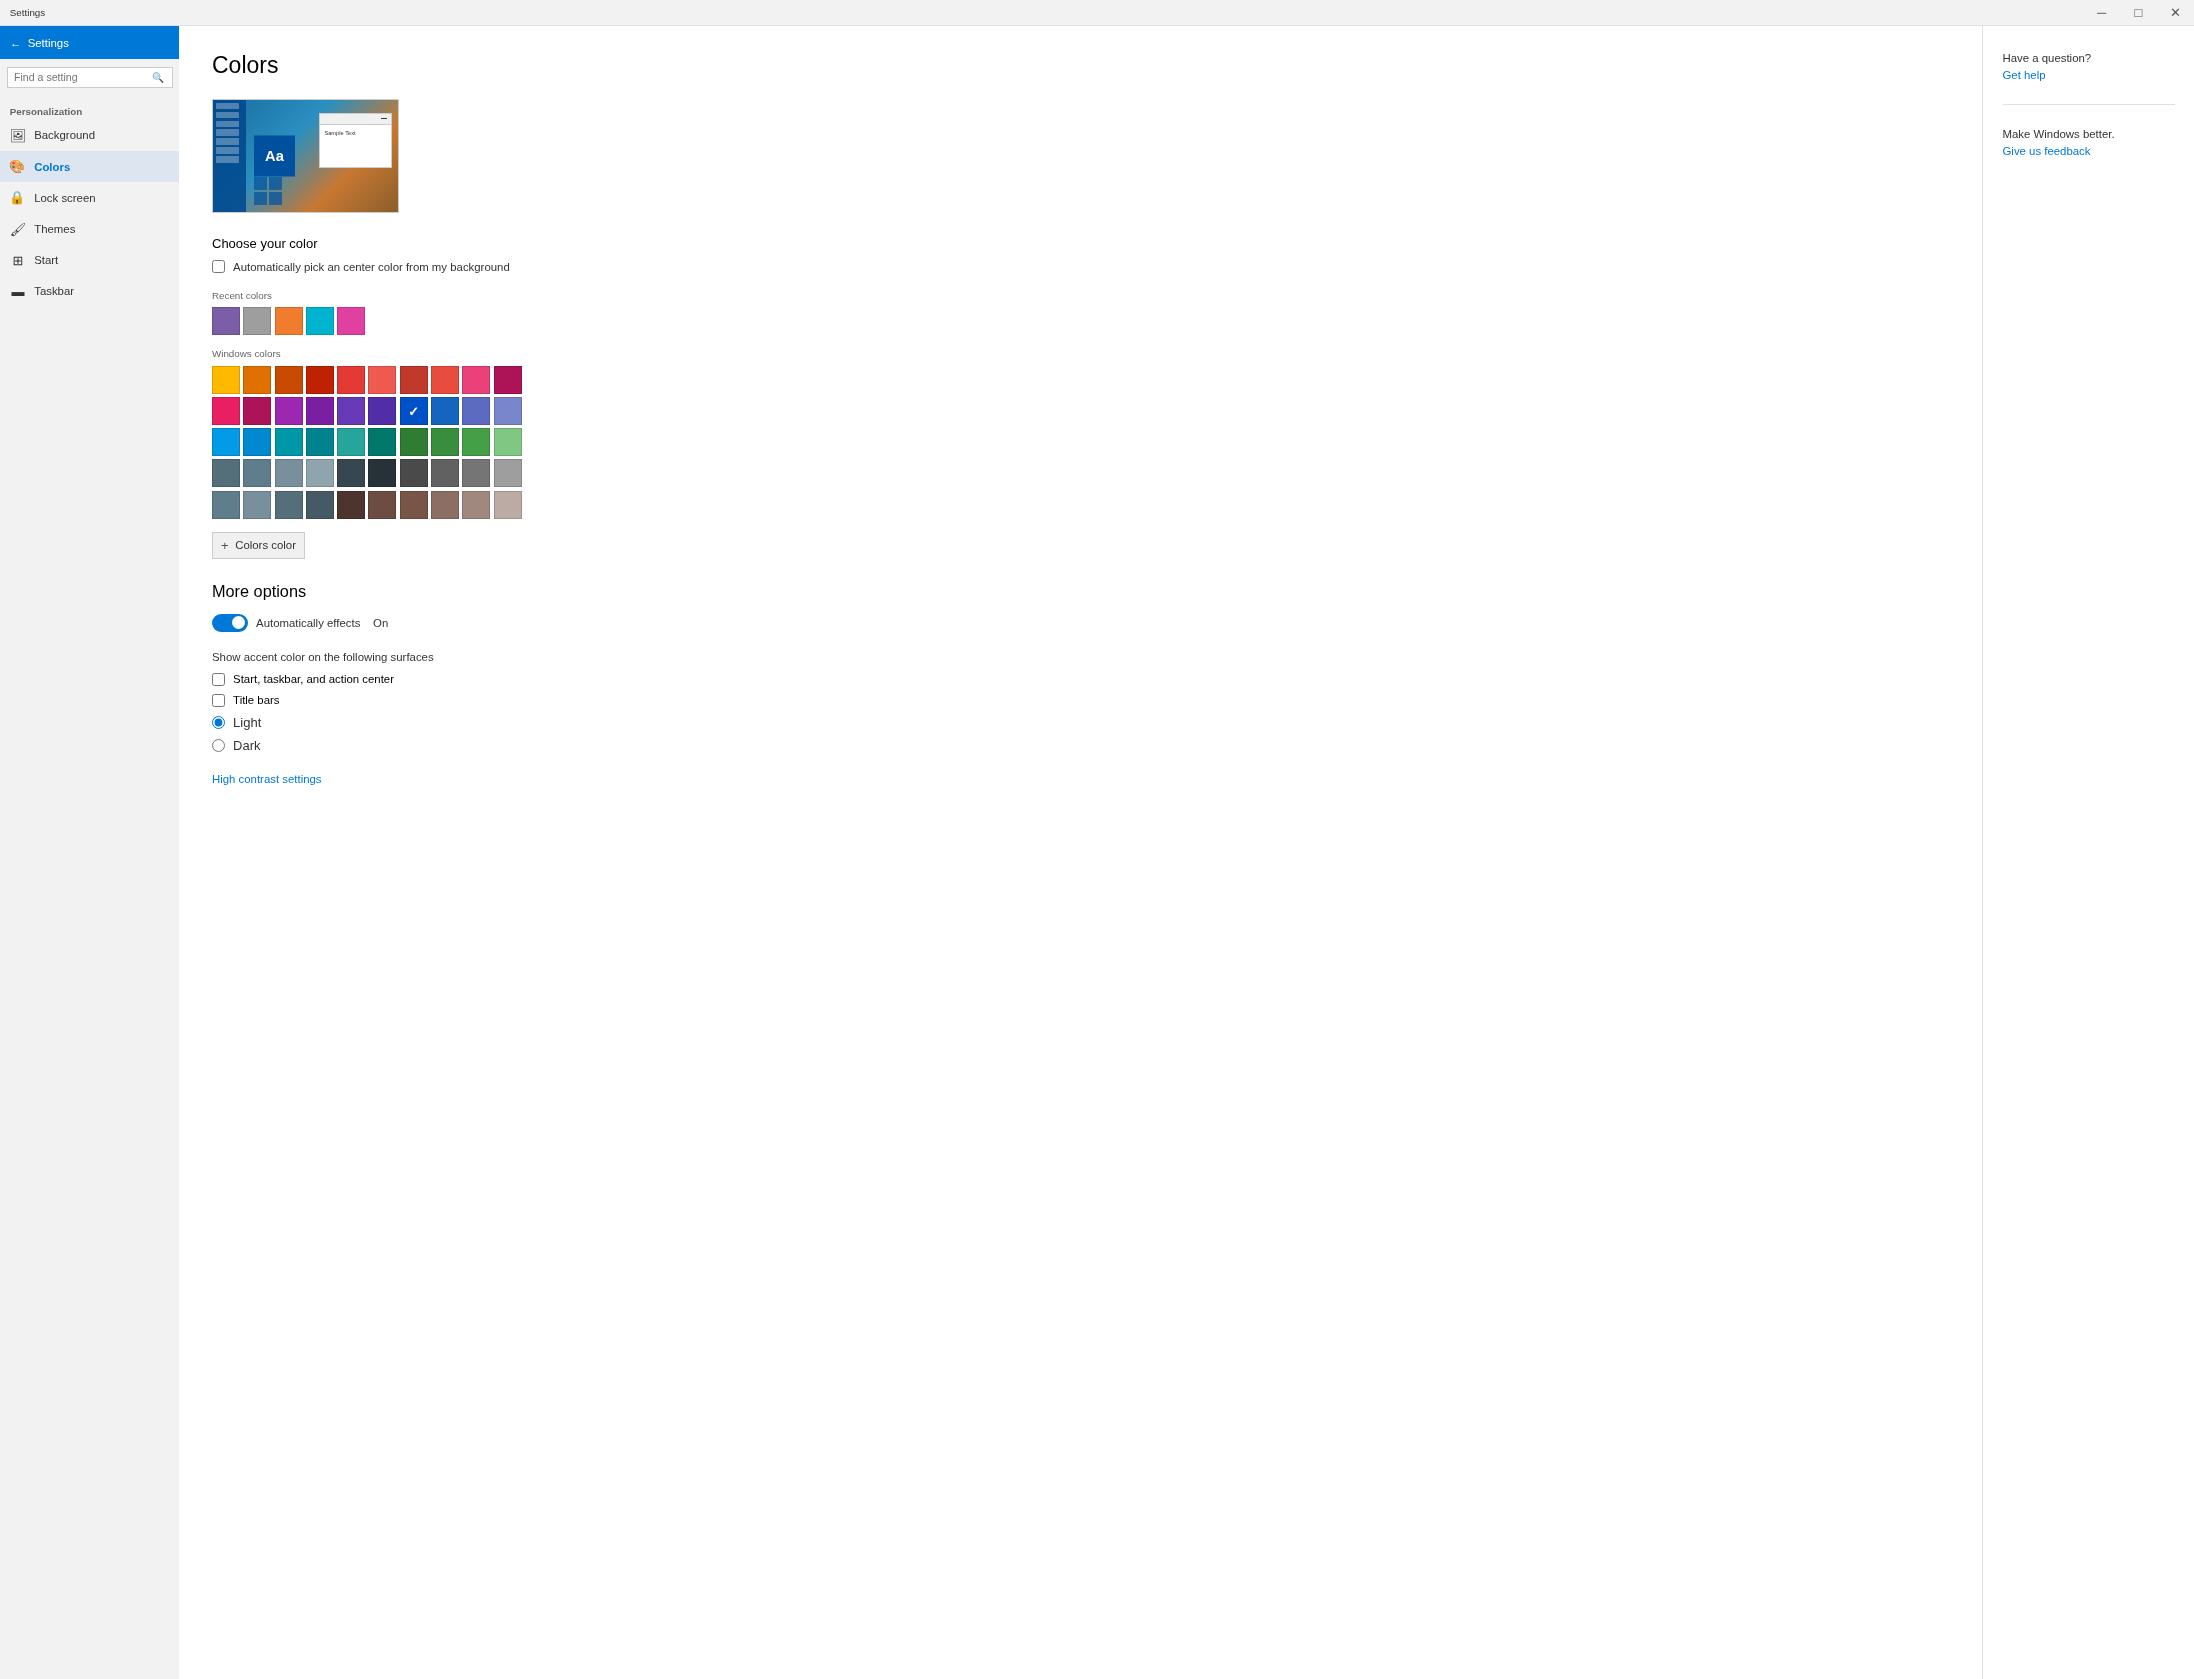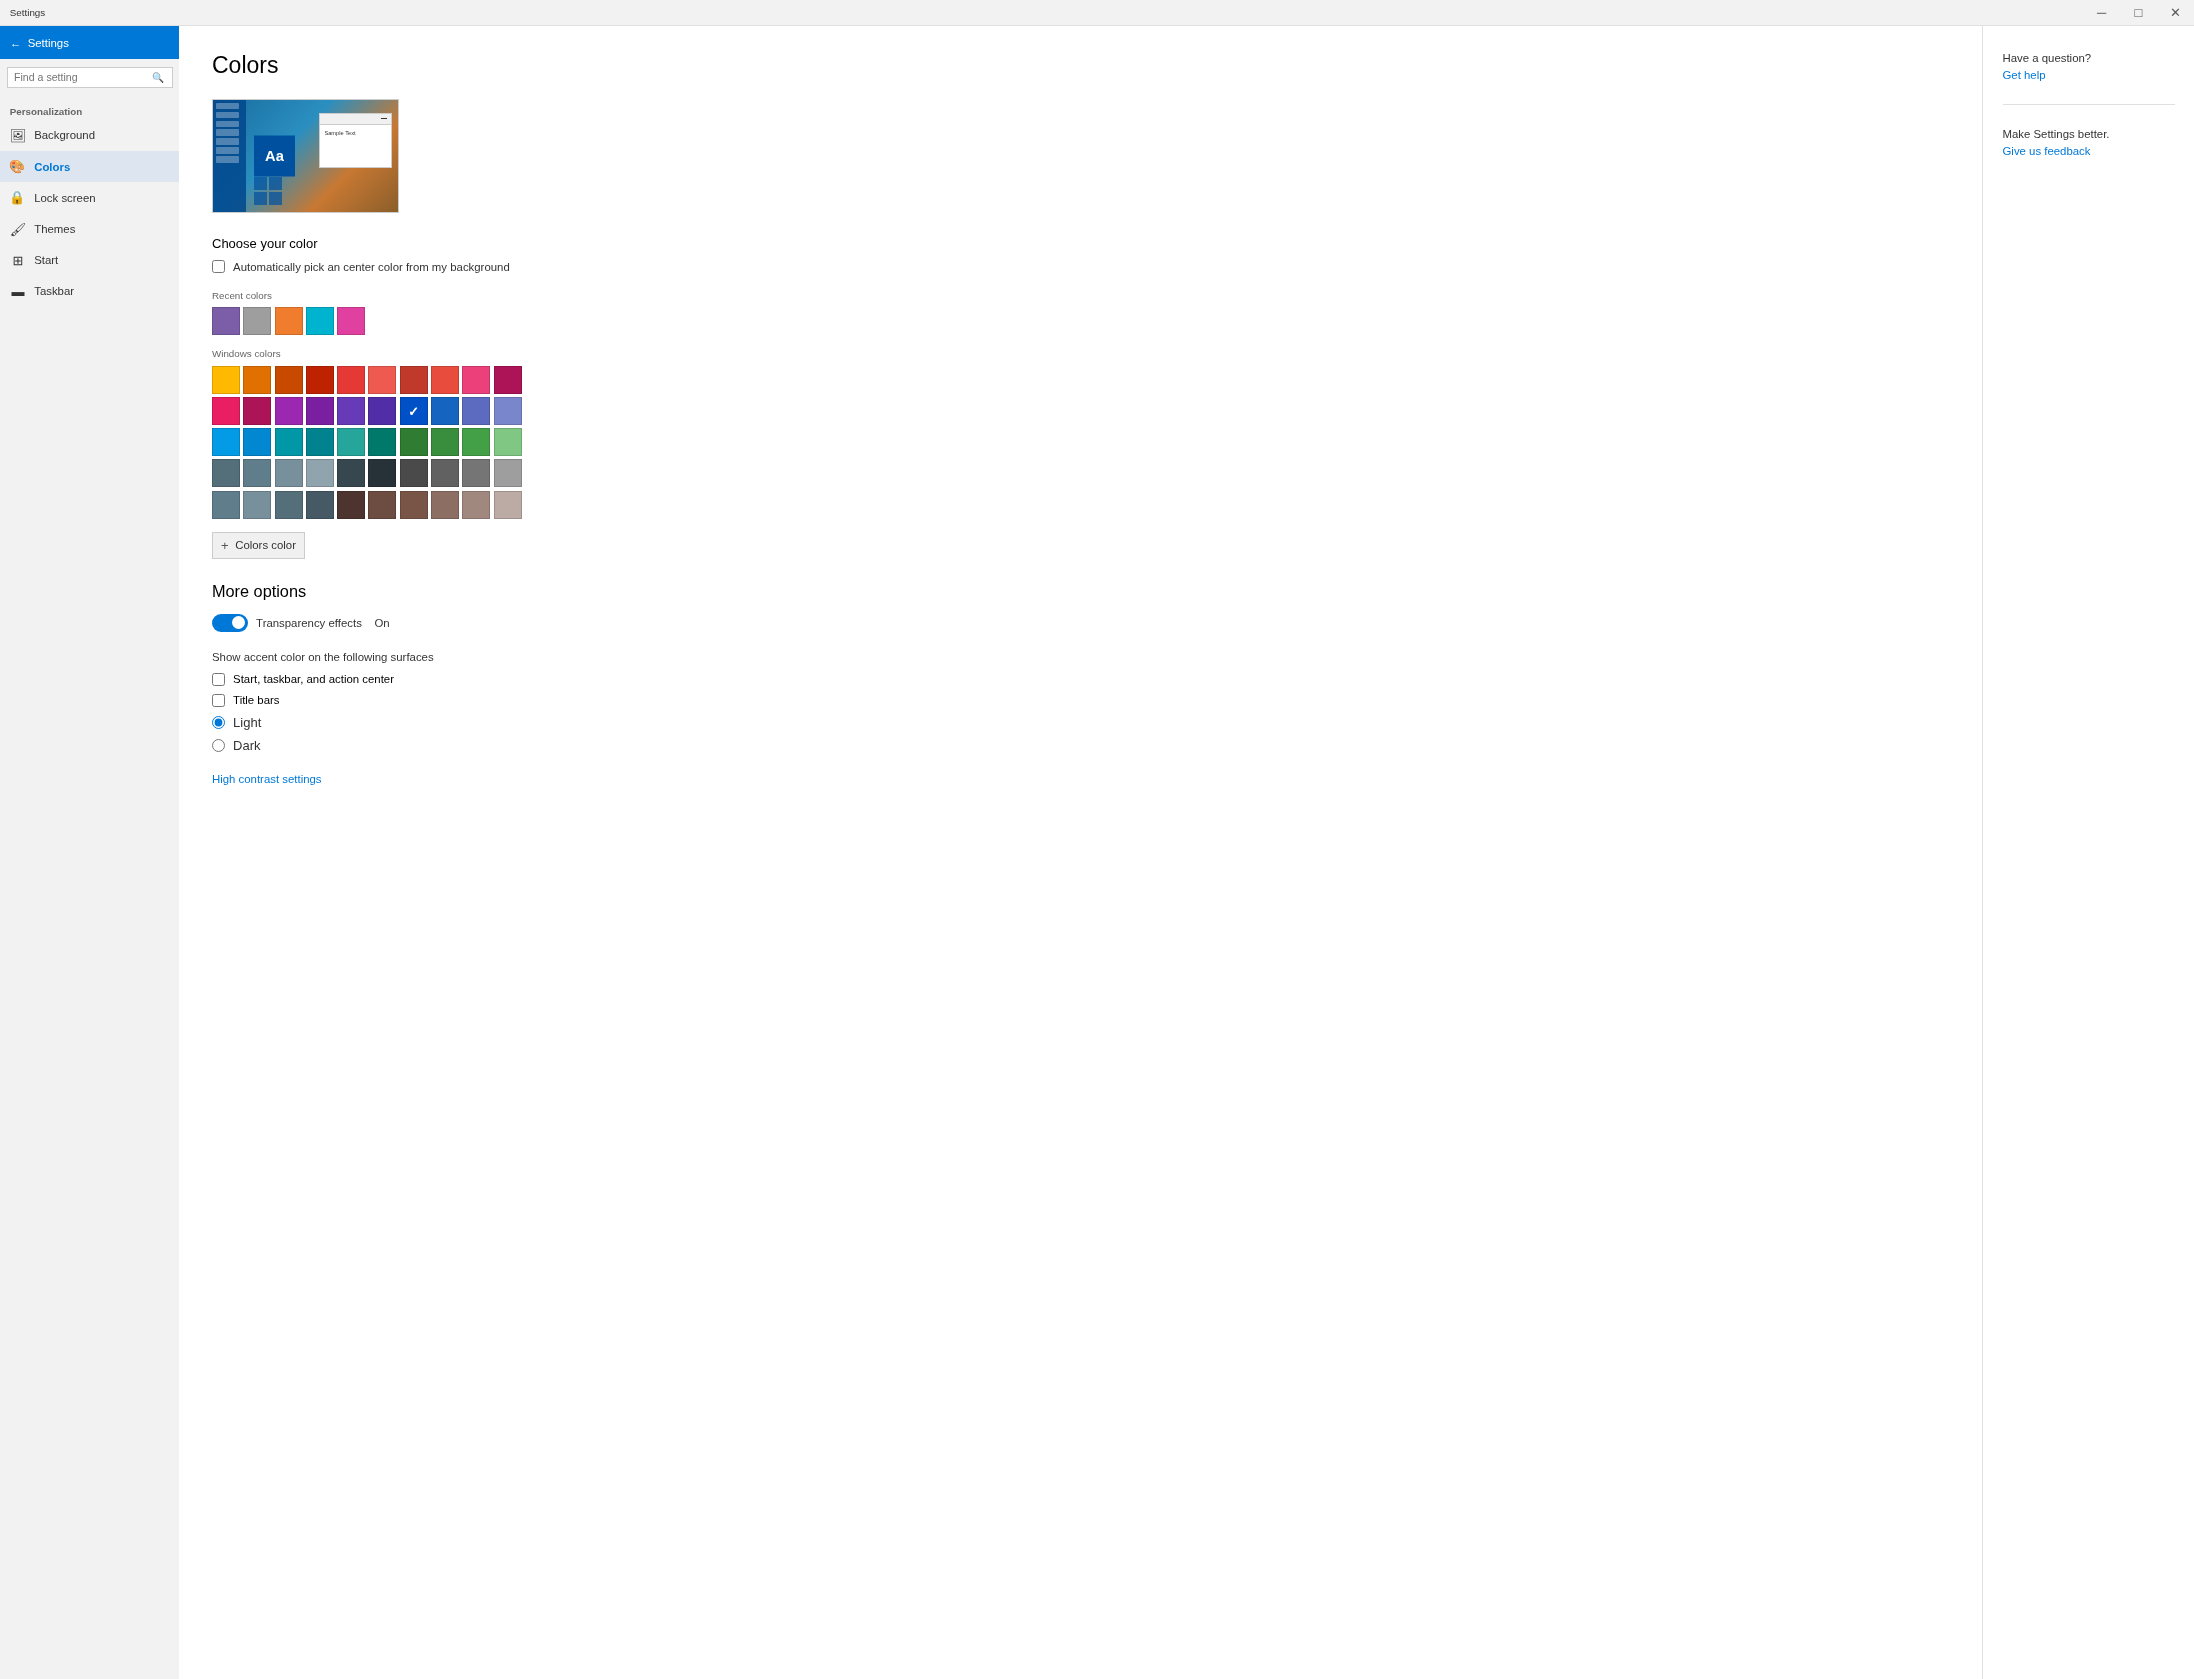--- a/index.html
+++ b/index.html
@@ -528,21 +528,21 @@
 
     
     <div class="more-options-title">More options</div>
 
     
     <div class="toggle-row">
       <div class="toggle">
         <div class="toggle-knob"></div>
       </div>
       <span class="toggle-label">
-        <span>Transparency effects</span>
+        <span>Automatically effects</span>
         &nbsp;&nbsp;&nbsp;<span>On</span>
       </span>
     </div>
 
     
     <div class="surface-label">Show accent color on the following surfaces</div>
     <div class="surface-checkbox-row">
       <input type="checkbox" id="surface-start" style="">
       <label for="surface-start">Start, taskbar, and action center</label>
     </div>
@@ -565,19 +565,19 @@
     <a class="blue-link">High contrast settings</a>
   </div>
 
   <div class="right-panel">
     <div class="right-panel-section">
       <div class="right-panel-title">Have a question?</div>
       <a class="blue-link">Get help</a>
     </div>
     <hr class="divider">
     <div class="right-panel-section">
-      <div class="right-panel-title">Make Settings better.</div>
+      <div class="right-panel-title">Make Windows better.</div>
       <a class="blue-link">Give us feedback</a>
     </div>
   </div>
 
 </div>
 
 
 </body></html>

